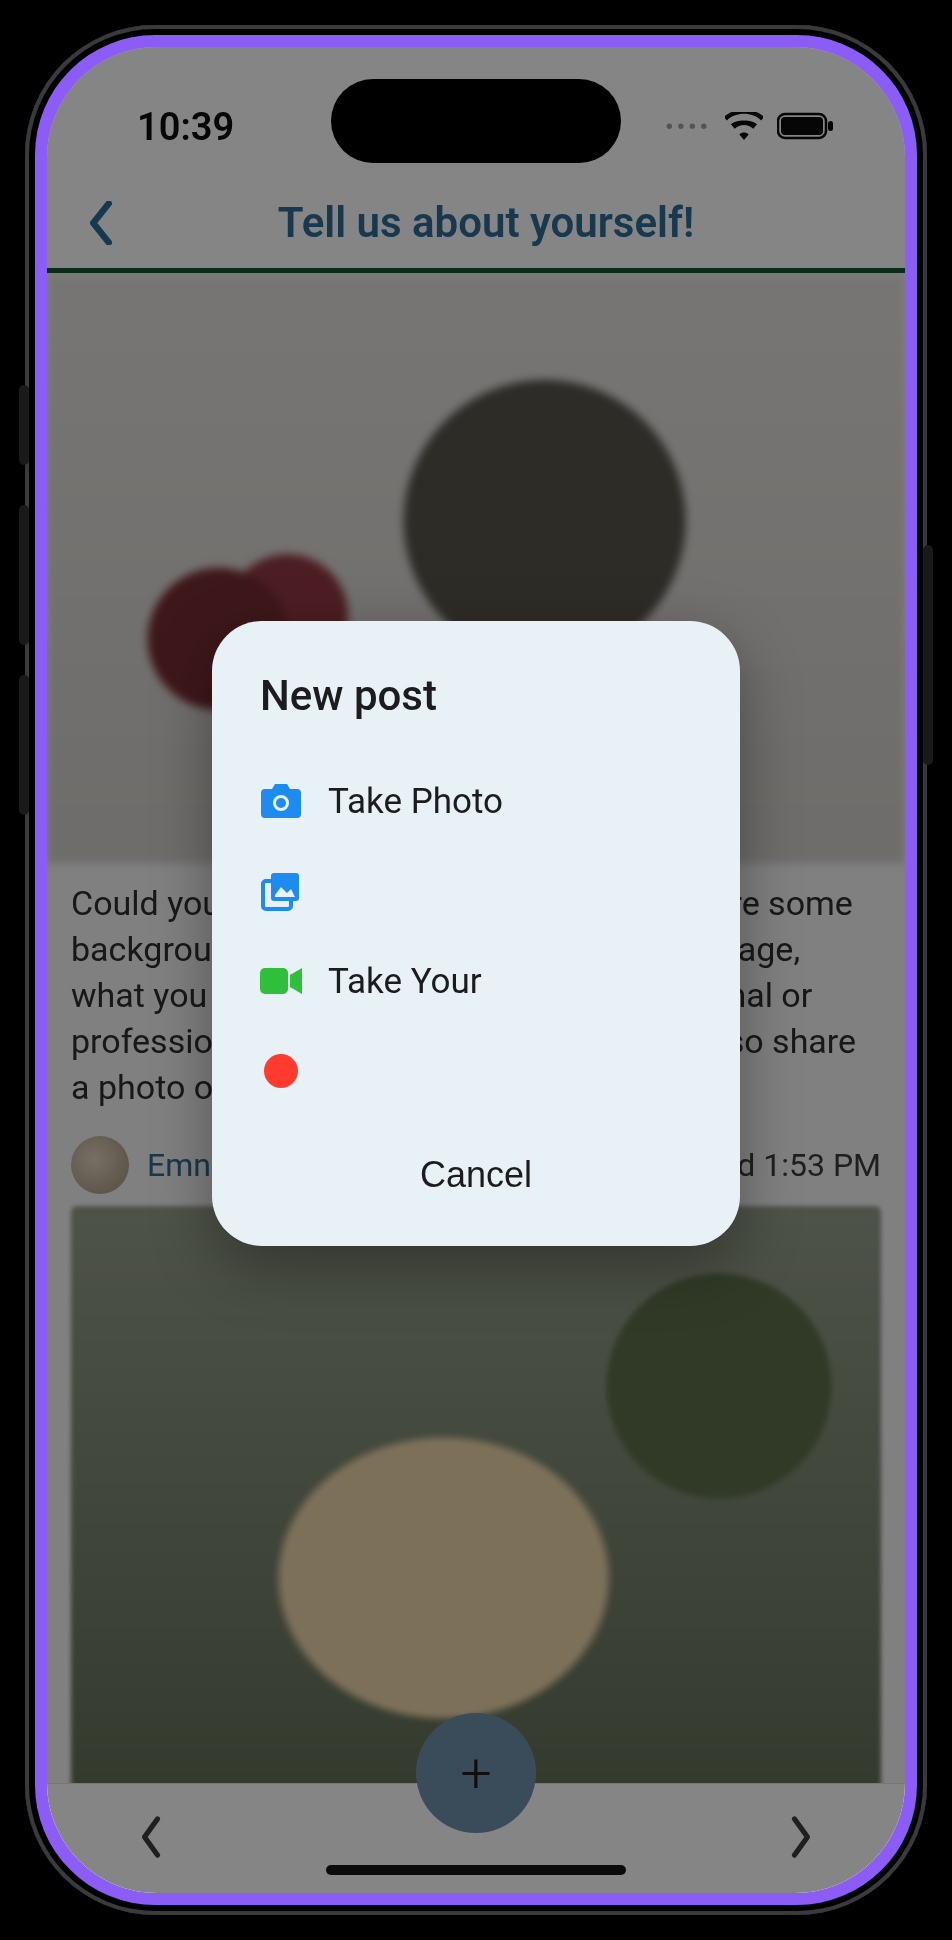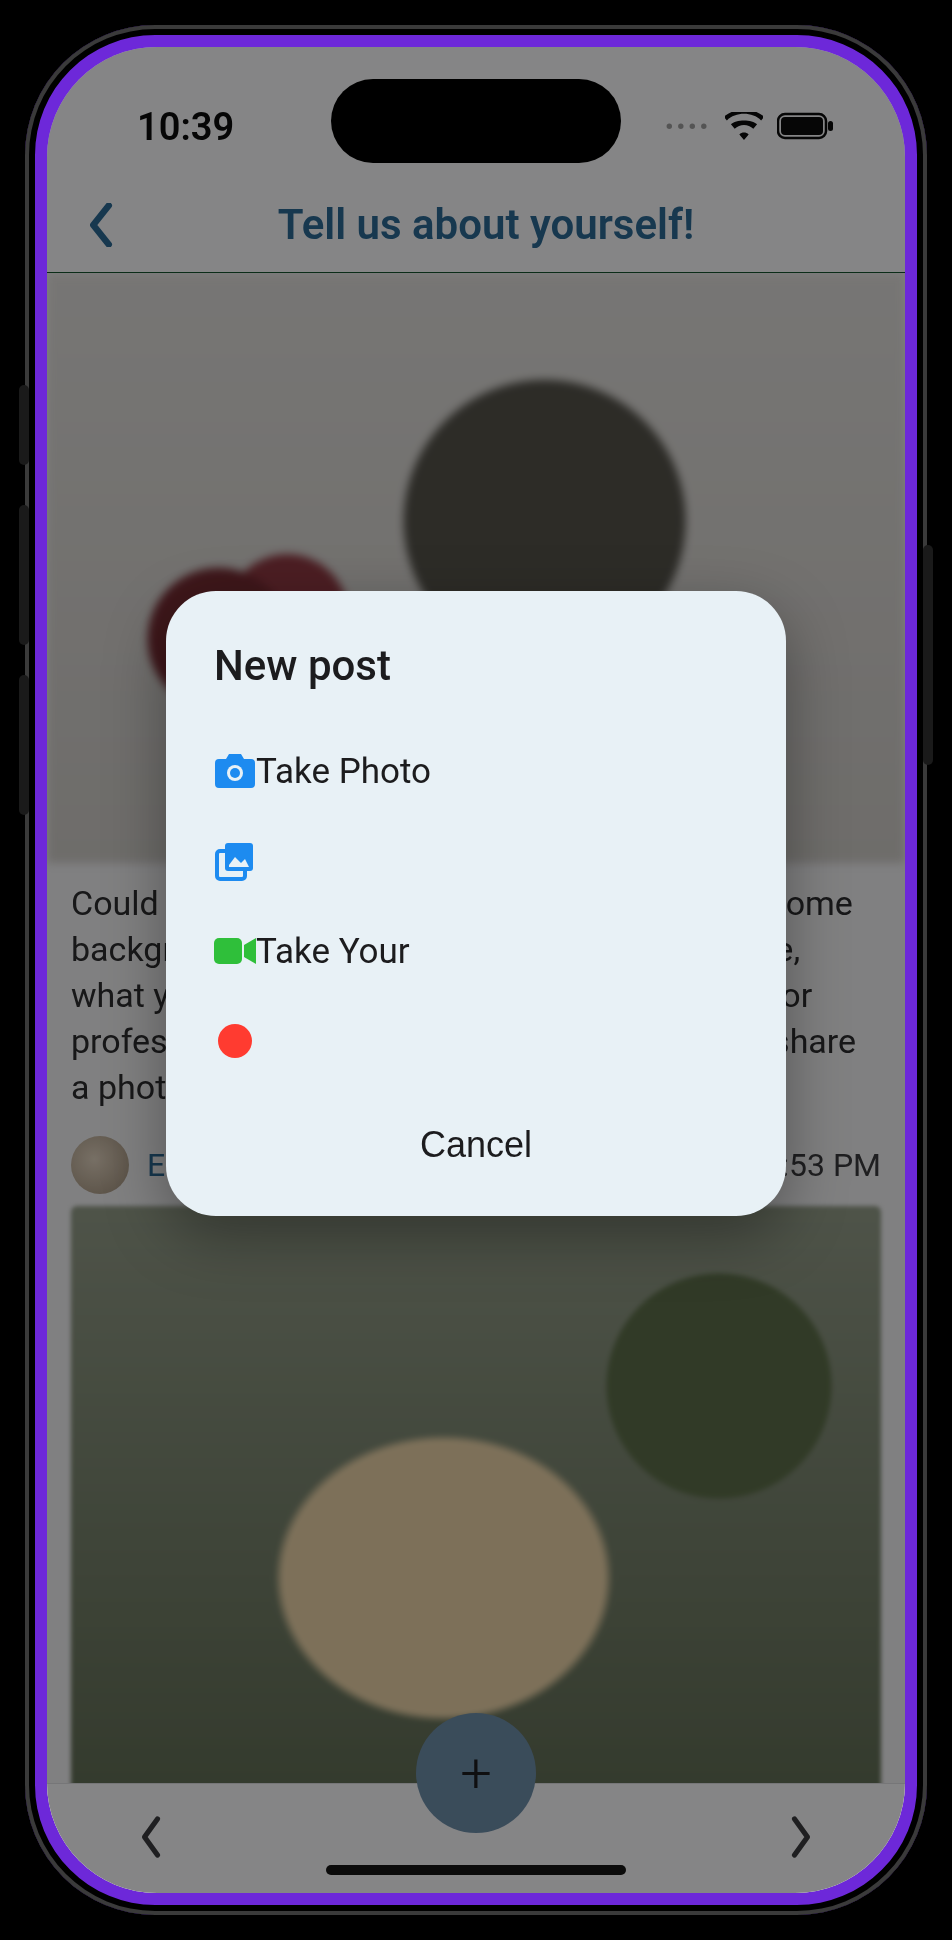--- a/index.html
+++ b/index.html
@@ -11,21 +11,21 @@
     align-items: center;
     justify-content: center;
     width: 952px;
     height: 1940px;
   }
 
   
   .phone {
     width: 902px;
     height: 1890px;
-    background: #6d28d9;
+    background: #8b5cf6;
     border-radius: 130px;
     padding: 22px;
     position: relative;
     box-shadow: inset 0 0 0 4px #3a3a3a, inset 0 0 0 10px #000;
   }
   .phone-side-btn {
     position: absolute;
     background: #1a1a1a;
     border-radius: 6px;
   }
@@ -70,21 +70,21 @@
   .status-right { display: flex; align-items: center; gap: 14px; }
   .dots { color: #9a9a9a; font-size: 24px; letter-spacing: 3px; }
 
   
   .nav-header {
     height: 96px;
     display: flex;
     align-items: center;
     padding: 0 24px;
     background: #f2f2f4;
-    border-bottom: 1px solid #14532d;
+    border-bottom: 5px solid #14532d;
   }
   .back-chevron { width: 60px; display:flex; align-items:center; justify-content:center; }
   .nav-title {
     flex: 1;
     text-align: center;
     font-size: 42px;
     font-weight: 600;
     color: #2a6690;
     margin-left: -40px;
   }
@@ -183,39 +183,40 @@
   .overlay {
     position: absolute;
     inset: 0;
     background: rgba(0,0,0,0.45);
     z-index: 20;
   }
 
   
   .dialog {
     position: absolute;
-    top: 544px;
+    top: 574px;
     left: 50%;
     transform: translateX(-50%);
-    width: 620px;
+    width: 528px;
     background: #e8f1f6;
     border-radius: 50px;
     z-index: 30;
     padding: 50px 48px 40px 48px;
     box-shadow: 0 20px 60px rgba(0,0,0,0.35);
   }
   .dialog-title {
     font-size: 42px;
     font-weight: 500;
     color: #1c1c1e;
     margin-bottom: 36px;
   }
   .dialog-item {
     display: flex;
     align-items: center;
+    gap: 26px;
     padding: 24px 0;
     font-size: 35px;
     color: #1c1c1e;
     cursor: pointer;
   }
   .dialog-item .ico {
     width: 42px; height: 42px;
     display: flex; align-items: center; justify-content: center;
   }
   .dialog-actions {

